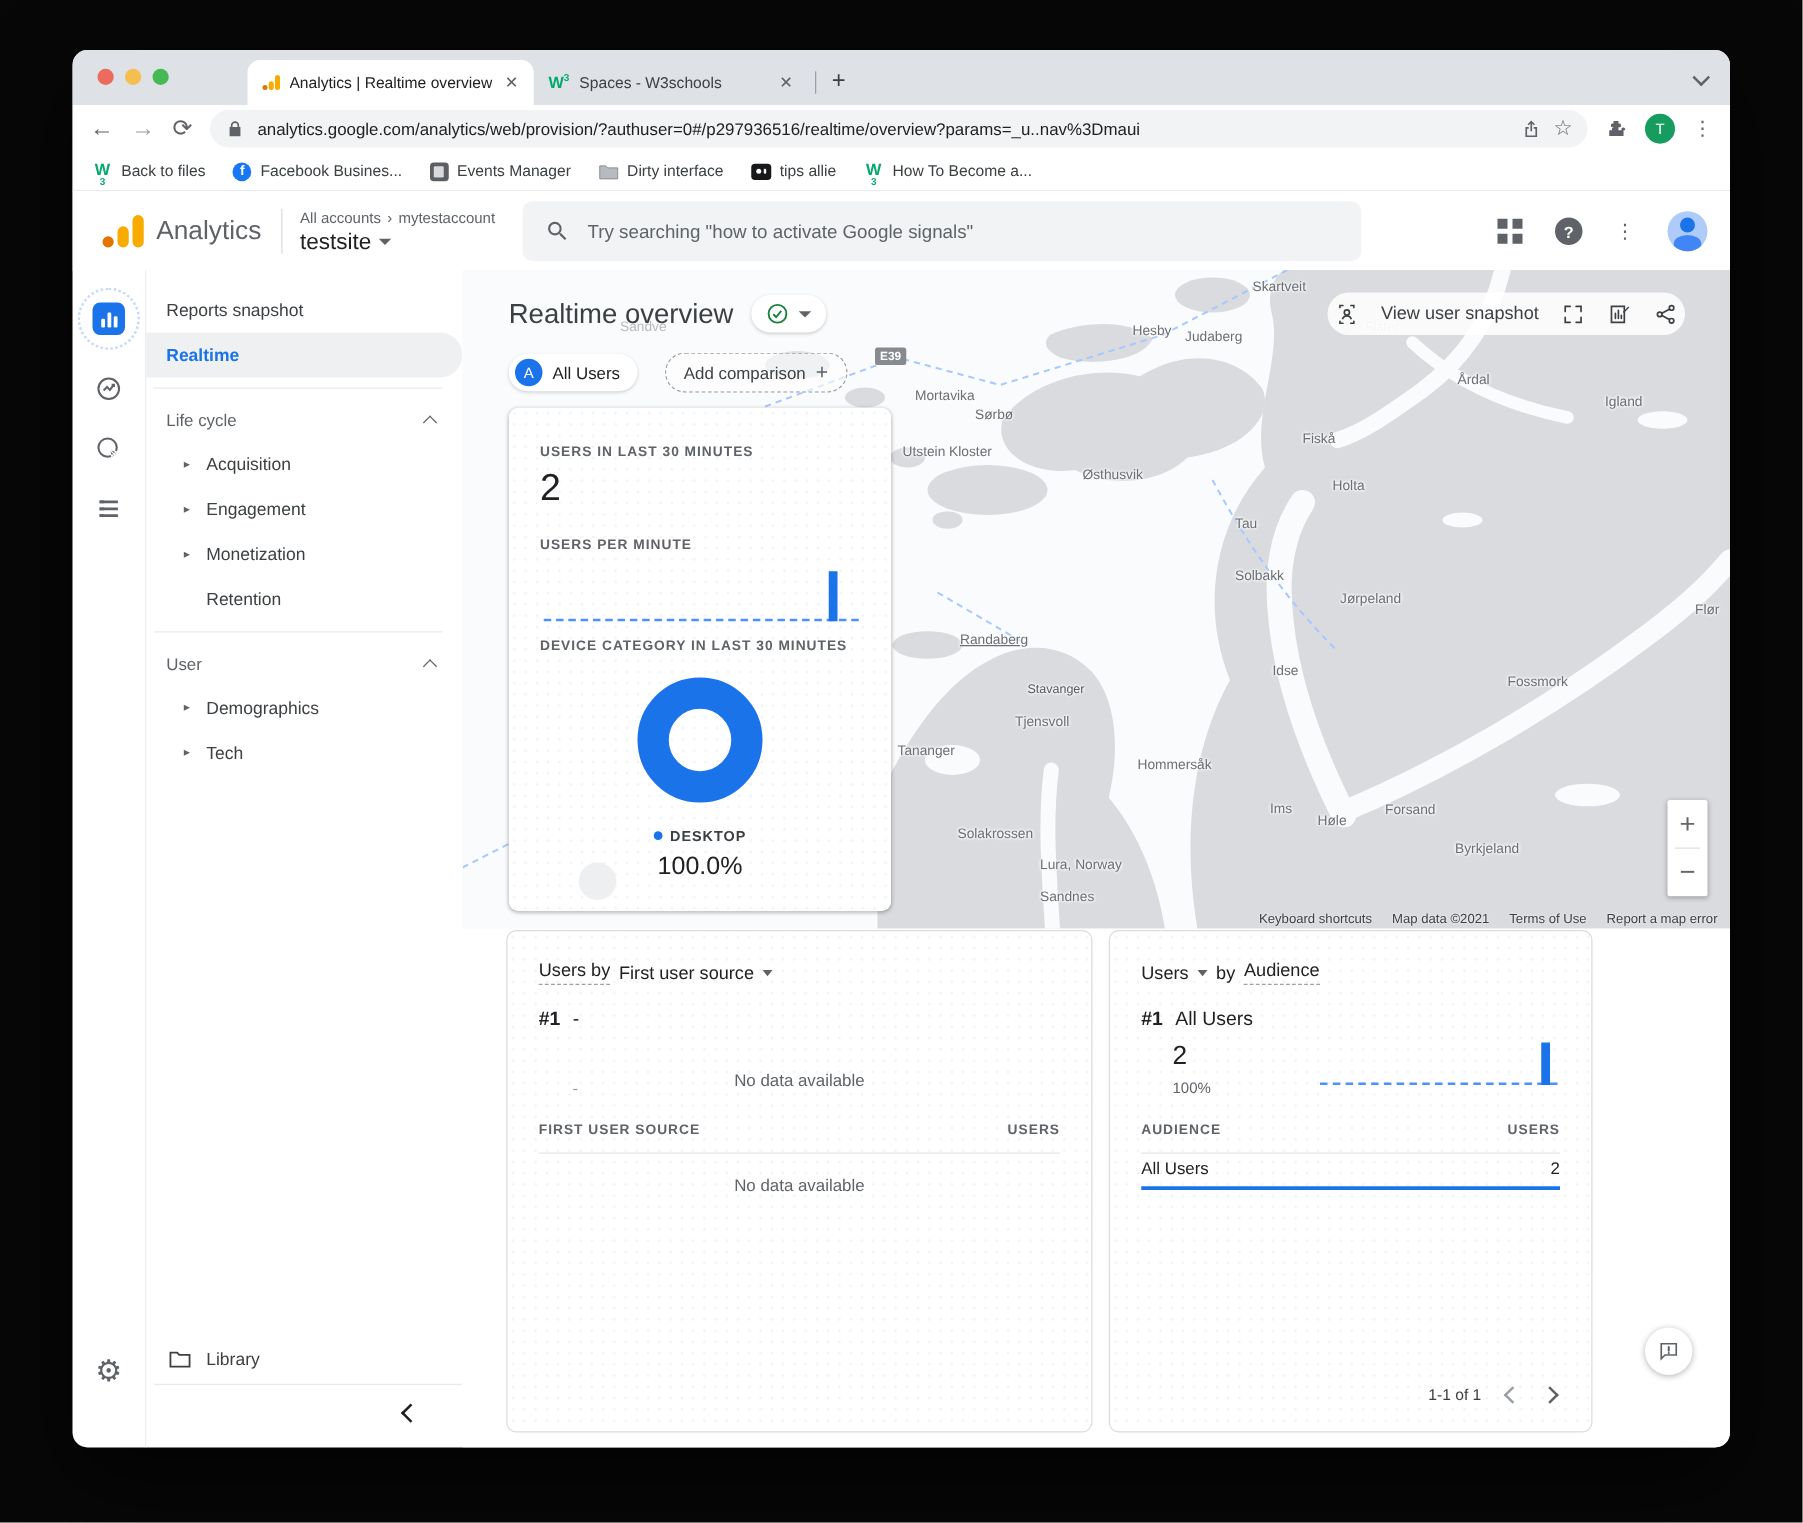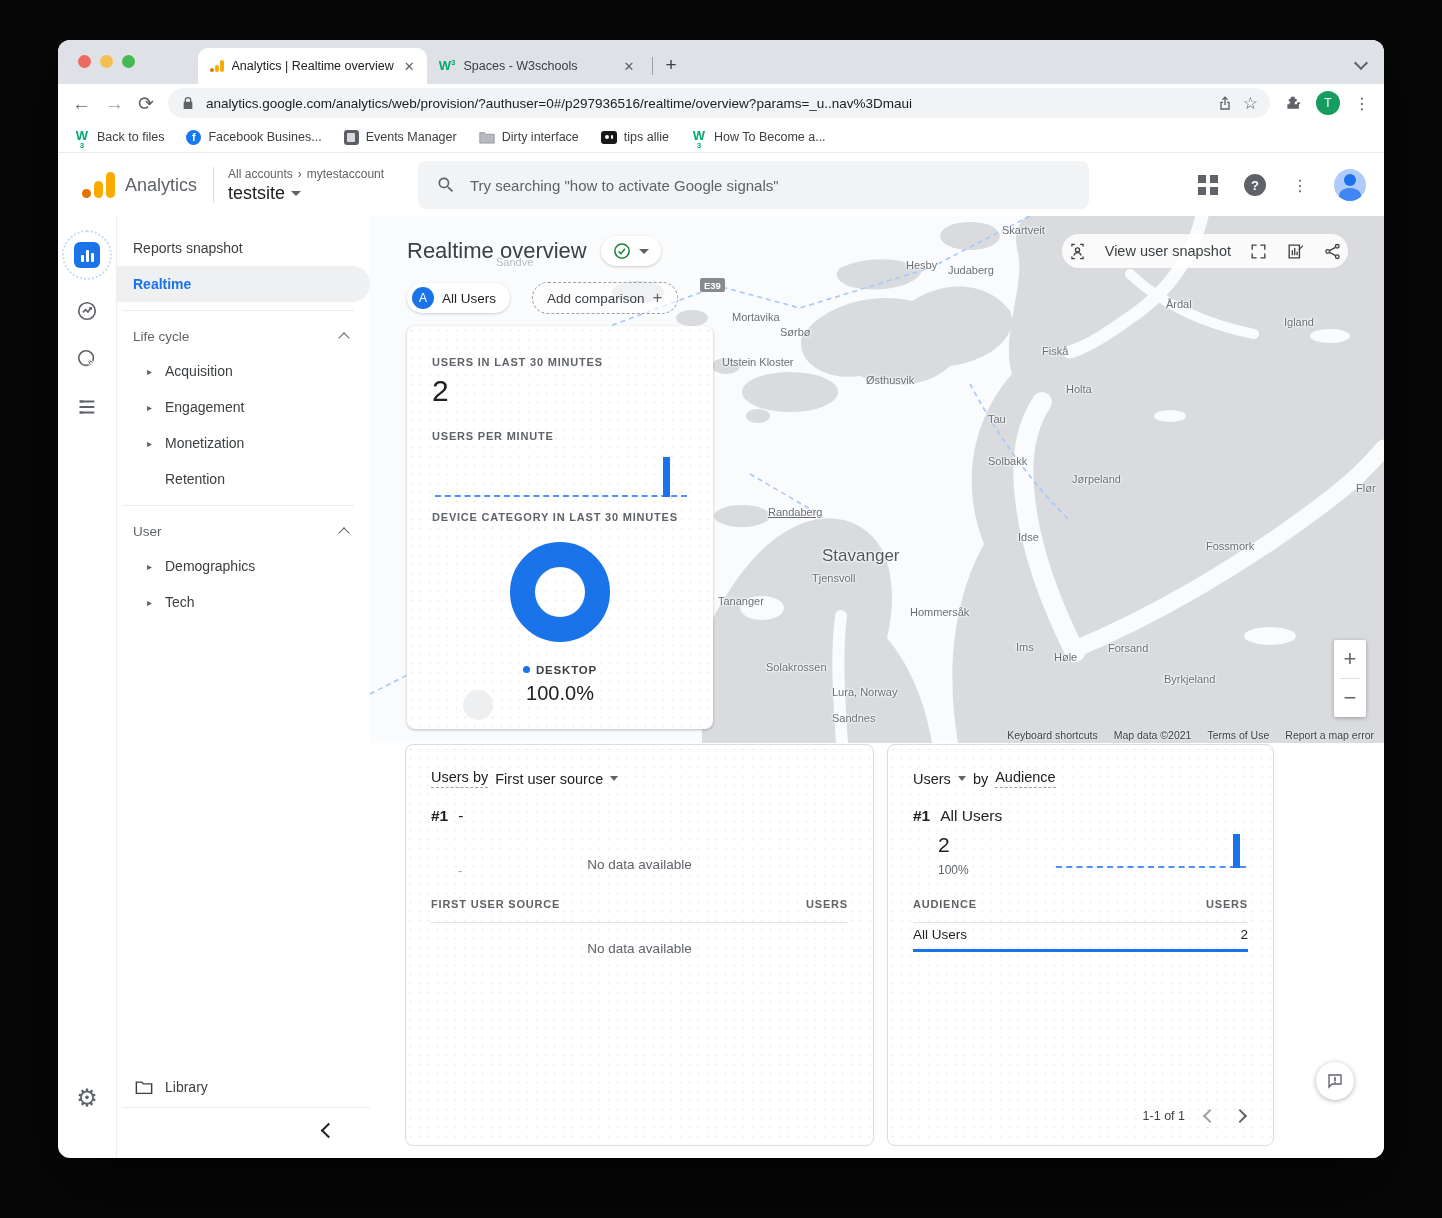--- a/index.html
+++ b/index.html
@@ -59,21 +59,21 @@
   .bm-black{width:16px;height:13px;border-radius:3px;background:#17181a;display:flex;align-items:center;justify-content:center;gap:1.5px;}
   .bm-black i{display:block;width:4.5px;height:4.5px;border-radius:50%;background:#fff;}
   .bm-black i.half{width:2.5px;border-radius:2px;}
   .bm-folder svg{width:16px;height:13px;fill:#8a8f94;}
   
   .ga-header{height:64px;display:flex;align-items:center;position:relative;background:#fff;}
   .ga-logo{display:flex;align-items:flex-end;gap:3px;height:26px;margin-left:24px;}
   .ga-logo .dot{width:9px;height:9px;border-radius:50%;background:#e37400;}
   .ga-logo .mid{width:9px;height:17px;border-radius:5px;background:#f9ab00;}
   .ga-logo .tall{width:9px;height:26px;border-radius:5px;background:#f9ab00;}
-  .ga-name{font-size:18px;color:#5f6368;margin-left:10px;}
+  .ga-name{font-size:21px;color:#5f6368;margin-left:10px;}
   .ga-divider{width:1px;height:36px;background:#dadce0;margin:0 14px 0 16px;}
   .crumbs{display:flex;flex-direction:column;justify-content:center;gap:2px;}
   .crumb-top{font-size:12px;color:#5f6368;display:flex;gap:5px;align-items:center;}
   .crumb-bottom{font-size:18px;color:#202124;display:flex;align-items:center;gap:6px;}
   .caret-down{display:inline-block;width:0;height:0;border-left:5px solid transparent;
       border-right:5px solid transparent;border-top:5px solid #5f6368;}
   .ga-search{position:absolute;left:360px;top:8px;width:635px;height:48px;background:#f1f3f4;
       border-radius:8px;display:flex;align-items:center;padding:0 18px;gap:14px;}
   .ga-search svg{width:20px;height:20px;fill:#5f6368;}
   .ga-search .ph{font-size:15px;color:#5f6368;}
@@ -106,21 +106,21 @@
   .library-row{height:40px;display:flex;align-items:center;gap:12px;padding-left:18px;font-size:14px;color:#3c4043;}
   .library-row svg{width:18px;height:15px;fill:none;stroke:#3c4043;stroke-width:1.6;}
   .collapse-row{height:44px;display:flex;align-items:center;justify-content:flex-end;padding-right:36px;border-top:1px solid #e8eaed;margin:0 0 6px 6px;}
   .chev-left{display:inline-block;width:9px;height:9px;border-left:2.2px solid #202124;border-bottom:2.2px solid #202124;transform:rotate(45deg);}
   
   .main{flex:1;position:relative;background:#fff;min-width:0;}
   .map{position:absolute;left:0;top:0;right:0;height:527px;background:#fafbfc;overflow:hidden;}
   .map-svg{position:absolute;inset:0;width:100%;height:100%;}
   .map-label{position:absolute;font-size:11px;color:#6b6f75;white-space:nowrap;
      text-shadow:0 0 3px #fff,0 0 3px #fff,0 0 3px #fff;}
-  .map-label.big{font-size:17px;color:#55595e;}
+  .map-label.big{font-size:10px;color:#55595e;}
   .map-label.faded{color:#b6babf;}
   .road-badge{position:absolute;background:#878b90;color:#fff;font-size:9.5px;font-weight:bold;
      padding:1.5px 4px;border-radius:2px;text-shadow:none;}
   .map-attrib{position:absolute;right:10px;bottom:2px;display:flex;gap:16px;font-size:10.5px;color:#3c4043;
      text-shadow:0 0 2px #fff;}
   .zoom-ctl{position:absolute;right:18px;top:424px;width:32px;background:#fff;border-radius:2px;
      box-shadow:0 1px 4px rgba(0,0,0,.3);display:flex;flex-direction:column;align-items:center;}
   .zoom-ctl .zbtn{height:38px;width:100%;display:grid;place-items:center;font-size:22px;color:#666;}
   .zoom-ctl .zsep{width:20px;height:1px;background:#e0e0e0;}
   

